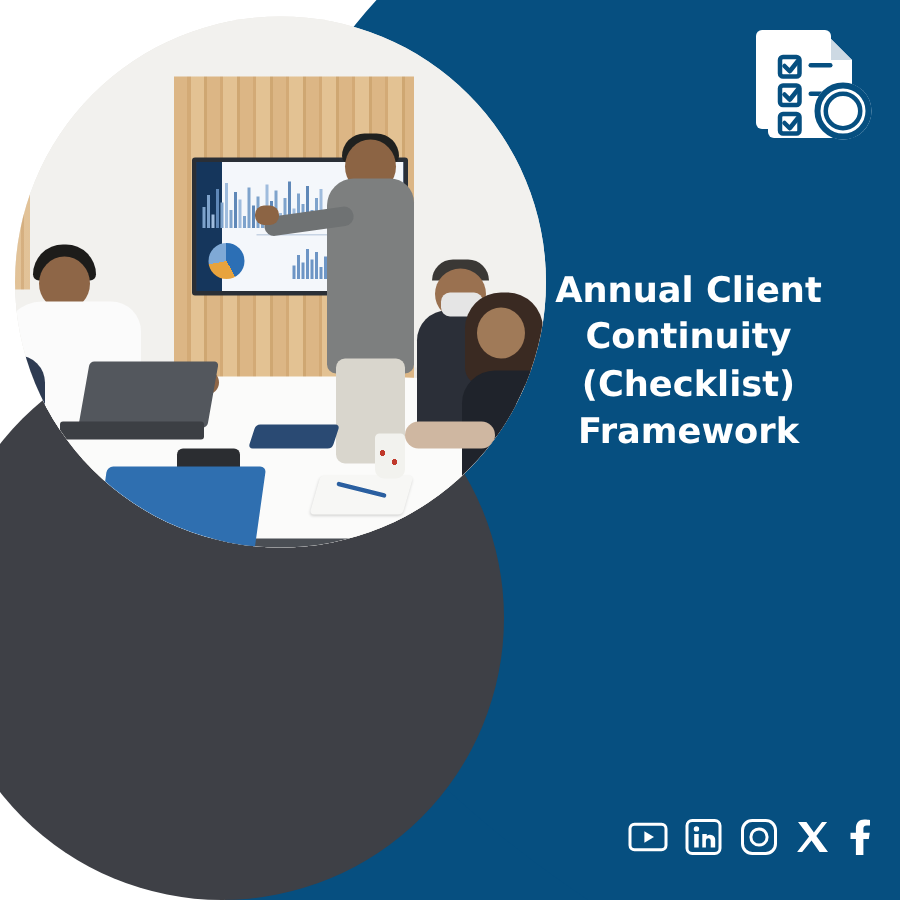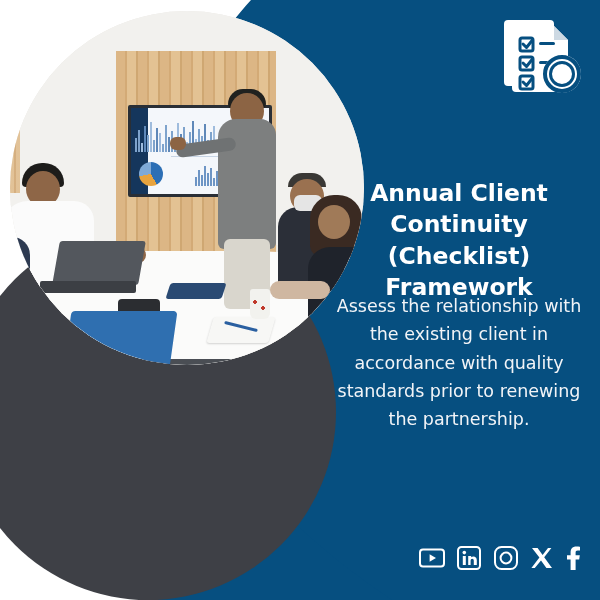--- a/index.html
+++ b/index.html
@@ -342,21 +342,20 @@
       <div class="notebook"></div>
       <div class="pen"></div>
       <div class="cup"></div>
       <div class="cup-dots"></div>
       <div class="lap2-base"></div>
       <div class="lap2-lid"></div>
     </div>
   </div>
 
   <div class="title">Annual Client Continuity (Checklist) Framework</div>
-  <div class="body-text">Assess the relationship with the existing client in accordance with quality standards prior to renewing the partnership.</div>
 
   <div class="social">
     <svg width="28" height="28" viewBox="0 0 28 28">
       <rect x="2" y="5.5" width="24" height="17" rx="3" fill="none" stroke="#ffffff" stroke-width="2"></rect>
       <path d="M11.6 10.2 L18 14 l-6.4 3.8 z" fill="#ffffff"></path>
     </svg>
     <svg width="28" height="28" viewBox="0 0 28 28">
       <rect x="3" y="3" width="22" height="22" rx="3.5" fill="none" stroke="#ffffff" stroke-width="2"></rect>
       <rect x="7.8" y="12" width="3" height="9" fill="#ffffff"></rect>
       <circle cx="9.3" cy="8.6" r="1.8" fill="#ffffff"></circle>

